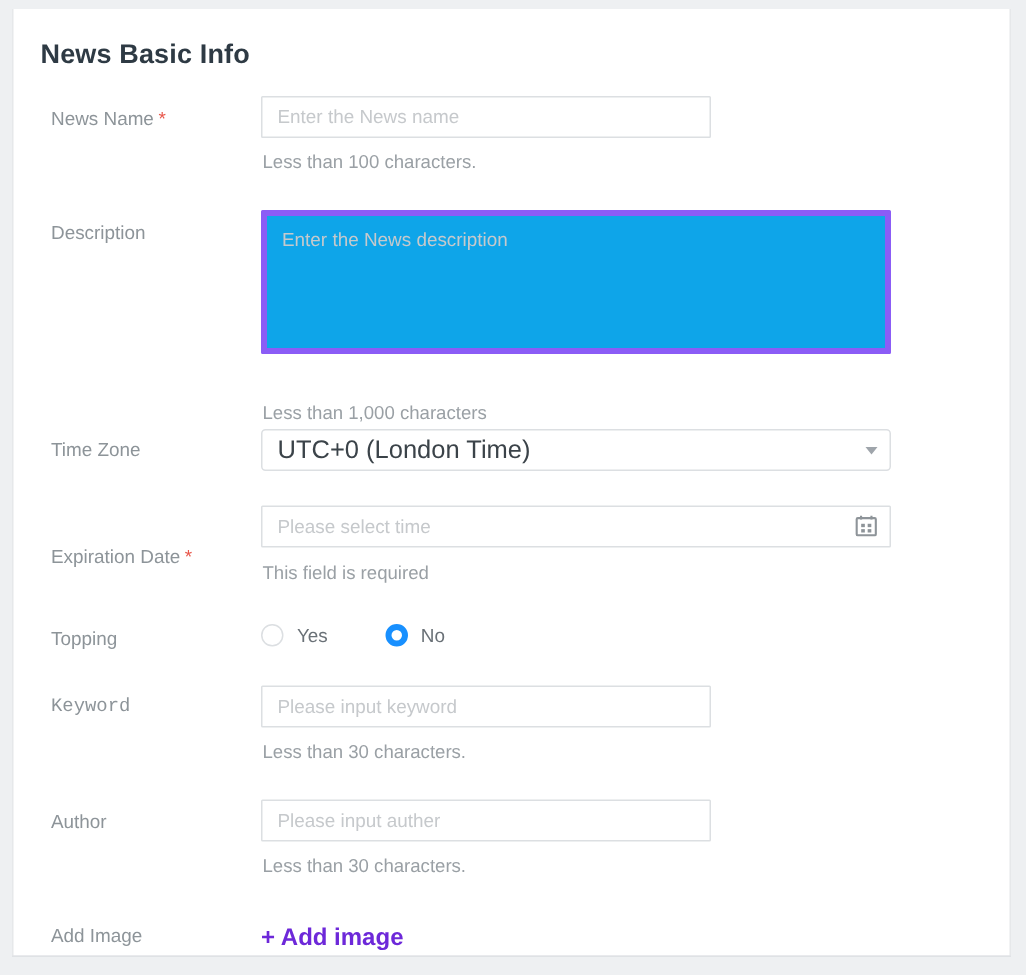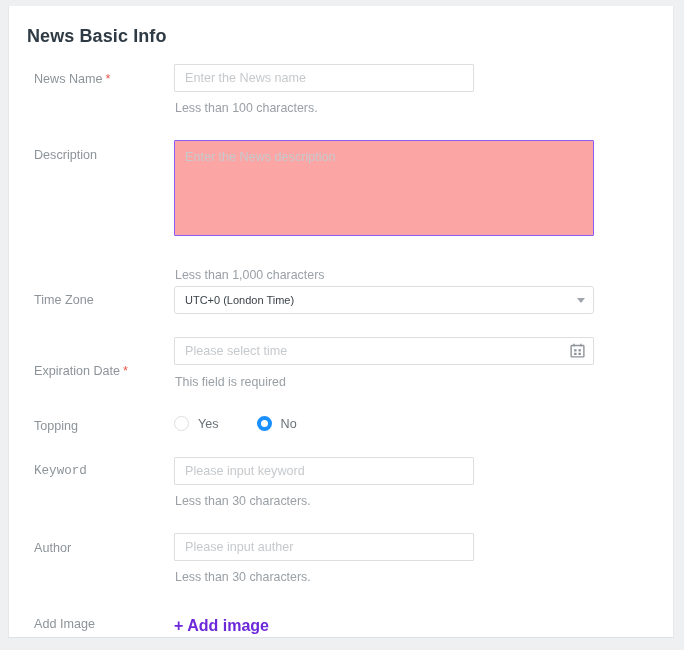--- a/index.html
+++ b/index.html
@@ -81,22 +81,22 @@
   .text-input.wide {
     width: 420px;
   }
   .text-input::placeholder {
     color: #c6c9cc;
   }
   .textarea {
     width: 420px;
     height: 96px;
     box-sizing: border-box;
-    border: 1px solid #8b5cf6;
-    background: #fca5a5;
+    border: 4px solid #8b5cf6;
+    background: #0ea5e9;
     font-family: "Liberation Sans", sans-serif;
     font-size: 12.6px;
     color: #3b4349;
     padding: 8px 10px;
     resize: none;
     border-radius: 1px;
     outline: none;
     line-height: 1.4;
   }
   .textarea::placeholder {
@@ -113,21 +113,21 @@
     position: relative;
     width: 420px;
     height: 28px;
   }
   .select-box {
     width: 420px;
     height: 28px;
     box-sizing: border-box;
     border: 1px solid #dcdfe2;
     background: #fff;
-    font-size: 11px;
+    font-size: 17px;
     color: #3b4349;
     padding: 0 26px 0 10px;
     line-height: 26px;
     border-radius: 3px;
     white-space: nowrap;
     overflow: hidden;
   }
   .caret {
     position: absolute;
     right: 9px;

